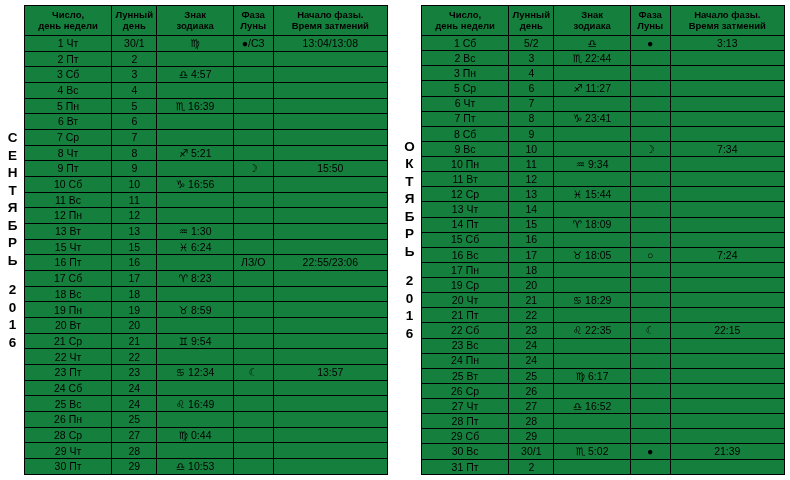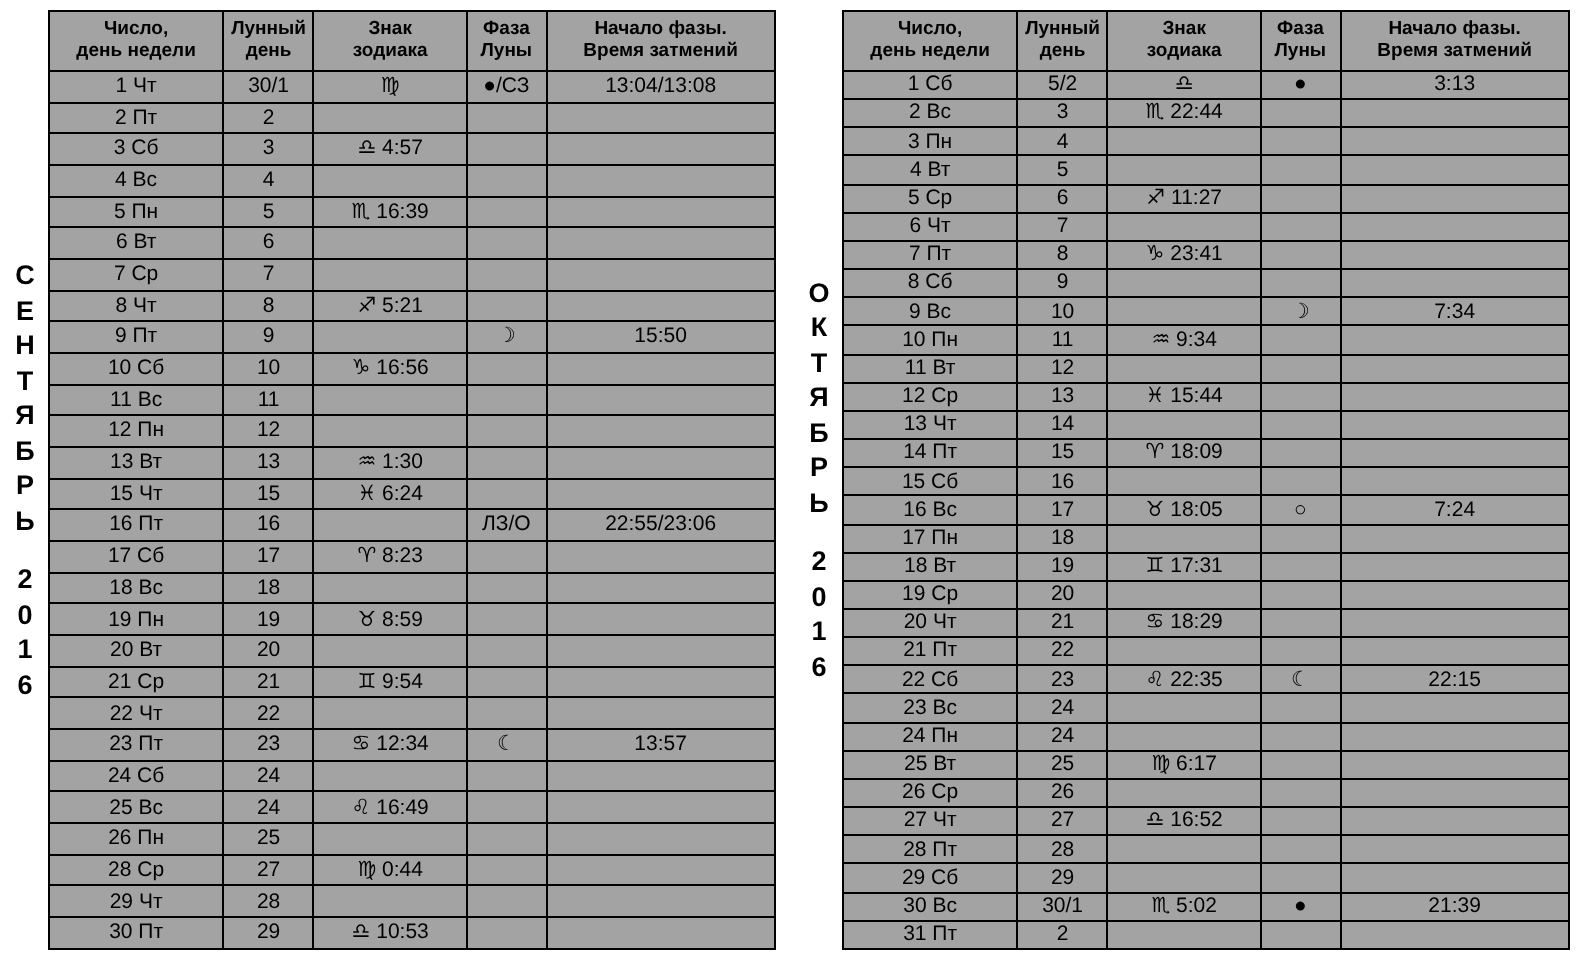--- a/index.html
+++ b/index.html
@@ -41,21 +41,21 @@
     font-weight: bold;
     font-size: 13.5px;
     line-height: 1;
   }
   table.cal {
     flex: 1 1 auto;
     border-collapse: collapse;
     table-layout: fixed;
     width: calc(100% - 21px);
     height: 470px;
-    background: #a3a3a3;
+    background: #15803d;
   }
   table.cal th, table.cal td {
     border: 1px solid #000;
     text-align: center;
     vertical-align: middle;
     color: #000;
     overflow: hidden;
   }
   table.cal th {
     font-size: 9.5px;
@@ -380,27 +380,20 @@
             <td></td>
           </tr>
           <tr>
             <td>3 Пн</td>
             <td>4</td>
             <td></td>
             <td></td>
             <td></td>
           </tr>
           <tr>
-            <td>4 Вт</td>
-            <td>5</td>
-            <td></td>
-            <td></td>
-            <td></td>
-          </tr>
-          <tr>
             <td>5 Ср</td>
             <td>6</td>
             <td>♐ 11:27</td>
             <td></td>
             <td></td>
           </tr>
           <tr>
             <td>6 Чт</td>
             <td>7</td>
             <td></td>
@@ -474,27 +467,20 @@
             <td>16 Вс</td>
             <td>17</td>
             <td>♉ 18:05</td>
             <td>○</td>
             <td>7:24</td>
           </tr>
           <tr>
             <td>17 Пн</td>
             <td>18</td>
             <td></td>
-            <td></td>
-            <td></td>
-          </tr>
-          <tr>
-            <td>18 Вт</td>
-            <td>19</td>
-            <td>♊ 17:31</td>
             <td></td>
             <td></td>
           </tr>
           <tr>
             <td>19 Ср</td>
             <td>20</td>
             <td></td>
             <td></td>
             <td></td>
           </tr>

